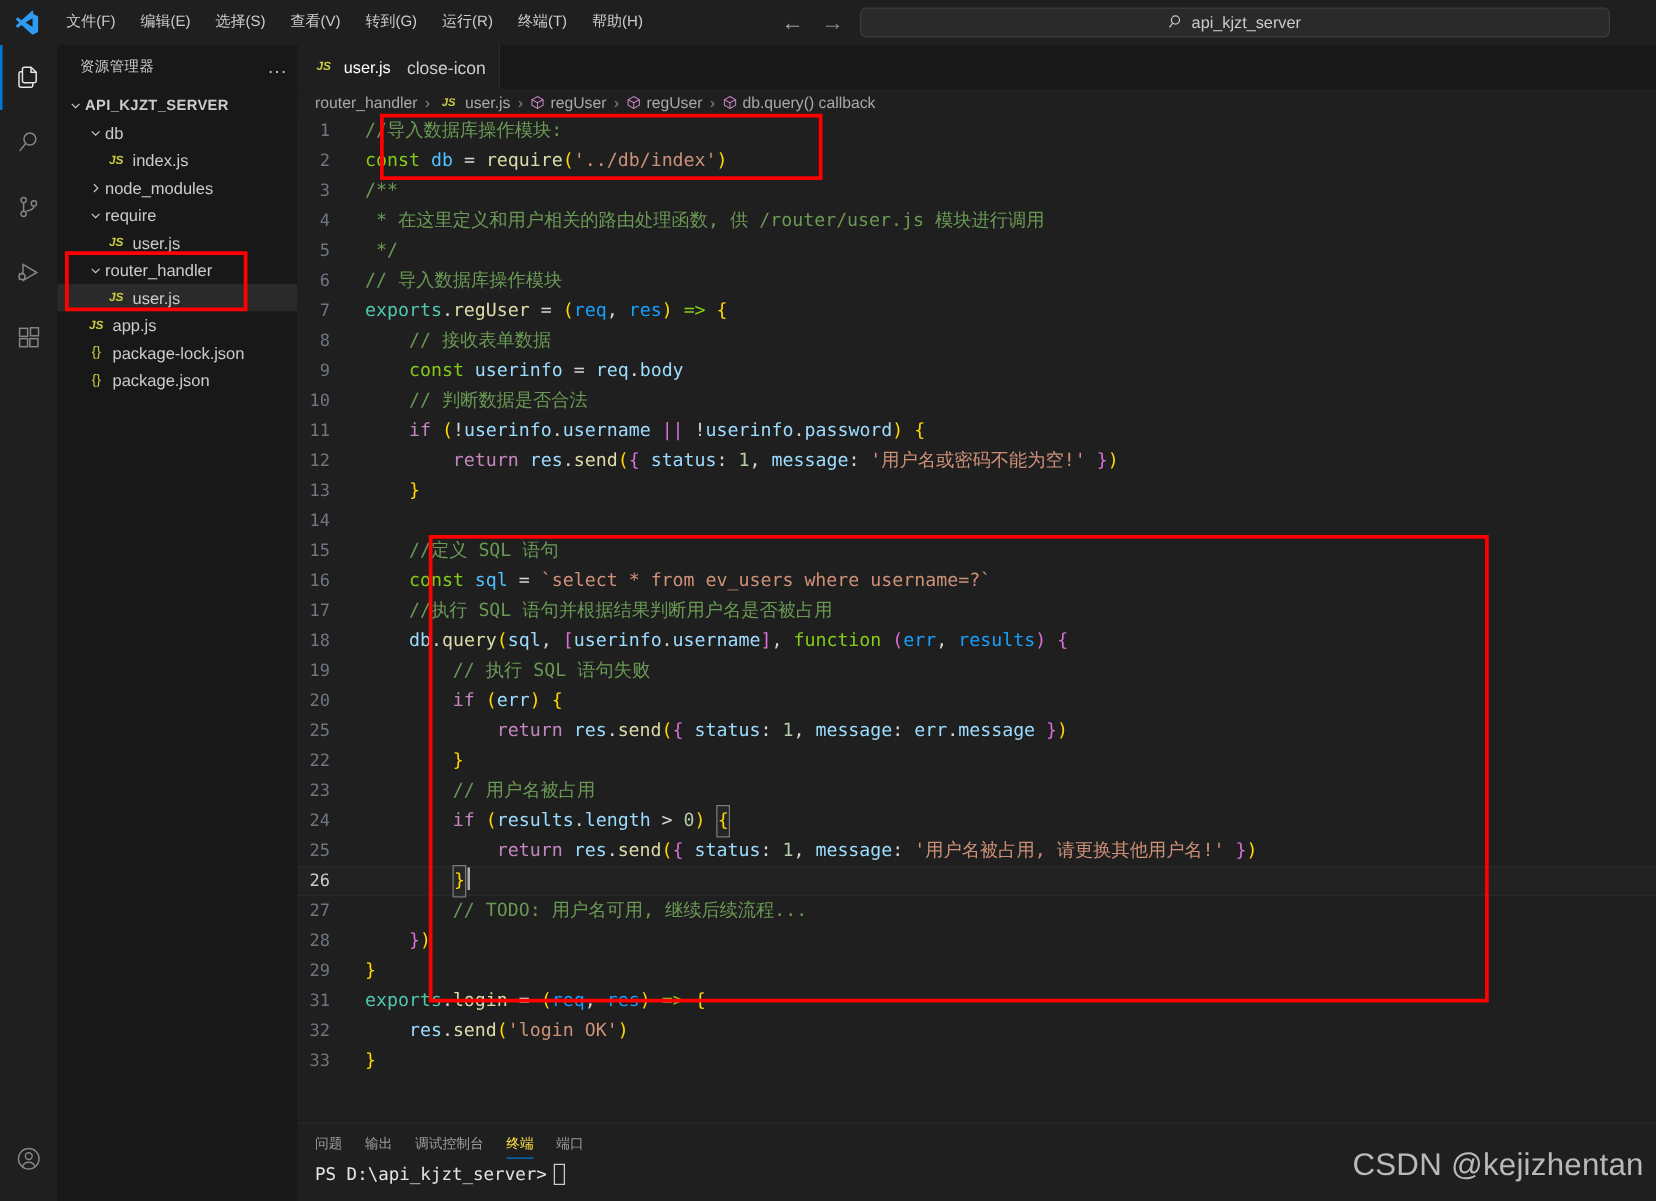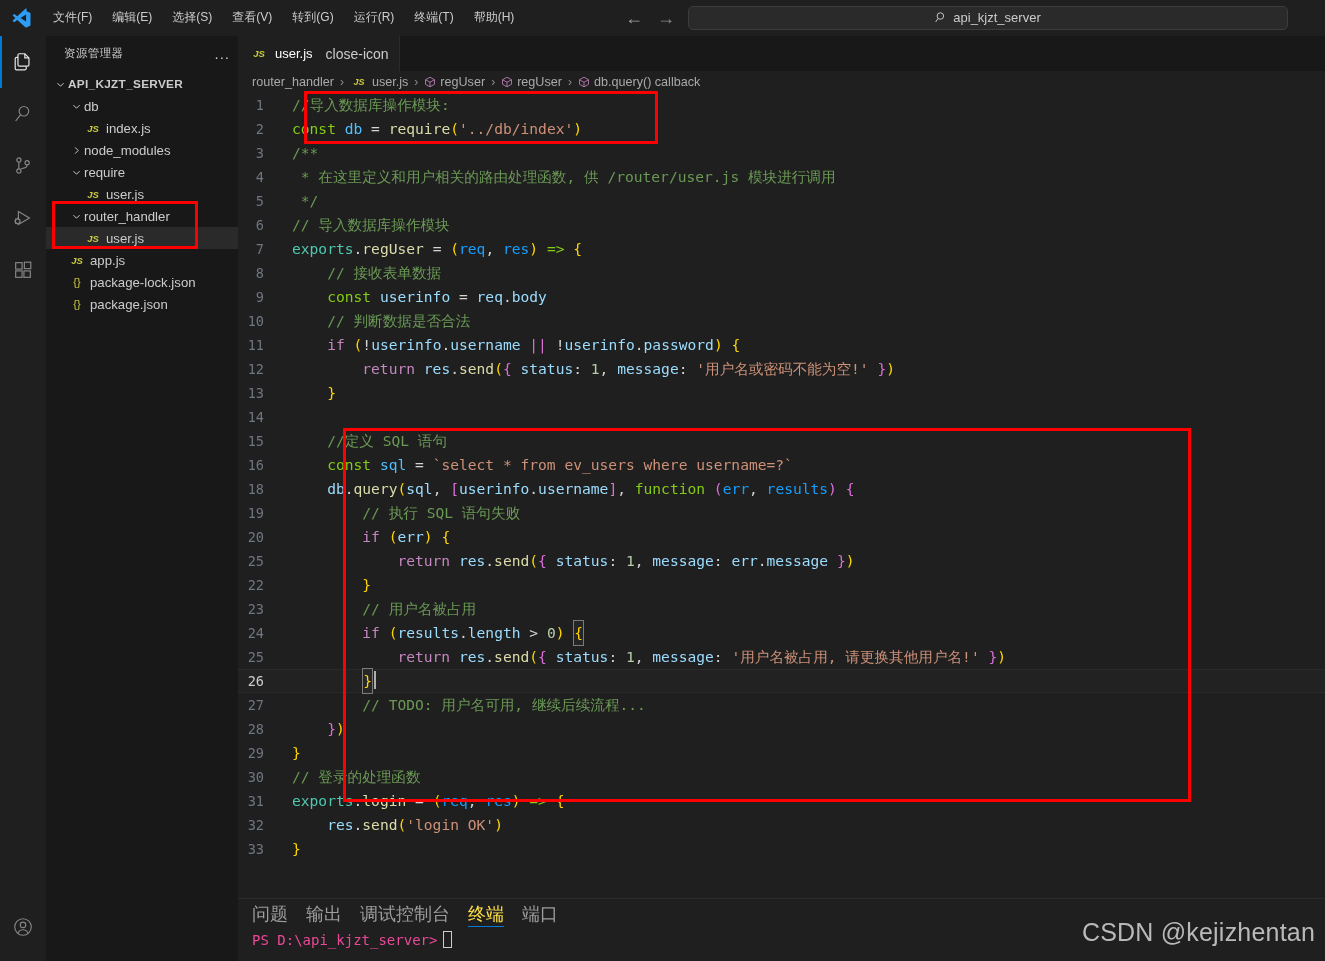--- a/index.html
+++ b/index.html
@@ -121,25 +121,25 @@
   .t-p3  { color:#179fff; }
   .t-pln { color:#d4d4d4; }
   .t-prop{ color:#4fc1ff; }
   .t-cls { color:#4ec9b0; }
   .cursorbox { display:inline-block; border:1px solid #7a7a7a; background:#3a3a3a44; }
   .caret { display:inline-block; width:2px; height:18px; background:#aeafad; vertical-align:-3px; margin-left:1px; }
 
   
   .panel { height:63px; flex:0 0 63px; background:#1f1f1f; border-top:1px solid #2b2b2b; padding-left:14px; }
   .panel-tabs { display:flex; align-items:center; gap:18px; height:30px; }
-  .ptab { font-size:18px; color:#9d9d9d; cursor:pointer; position:relative; height:30px; display:flex; align-items:center; }
+  .ptab { font-size:11px; color:#9d9d9d; cursor:pointer; position:relative; height:30px; display:flex; align-items:center; }
   .ptab.active { color:#fde047; }
   .ptab.active::after { content:""; position:absolute; left:0; right:0; bottom:2px; height:1px; background:#0078d4; }
   .termline {
-    font-family:"DejaVu Sans Mono", monospace; font-size:14px; color:#ec4899;
+    font-family:"DejaVu Sans Mono", monospace; font-size:14px; color:#e5e5e5;
     display:flex; align-items:center; gap:6px; padding-top:2px;
   }
   .termcursor { display:inline-block; width:9px; height:17px; border:1px solid #cccccc; }
 
   
   .annot { position:absolute; border:3px solid #ff0000; pointer-events:none; z-index:50; }
 
   
   .watermark {
     position:absolute; right:10px; bottom:14px; font-size:25px; color:#b9b9b9;
@@ -455,20 +455,24 @@
           <div class="cline">
             <span class="ln">15</span>
             <span class="ctext">    <span class="t-cmt">//定义 SQL 语句</span></span>
           </div>
 
           <div class="cline">
             <span class="ln">16</span>
             <span class="ctext">    <span class="t-kw">const</span> <span class="t-prop">sql</span> <span class="t-op">=</span> <span class="t-str">`select * from ev_users where username=?`</span></span>
           </div>
 
+          <div class="cline">
+            <span class="ln">17</span>
+            <span class="ctext">    <span class="t-cmt">//执行 SQL 语句并根据结果判断用户名是否被占用</span></span>
+          </div>
 
           <div class="cline">
             <span class="ln">18</span>
             <span class="ctext">    <span class="t-var">db</span><span class="t-pln">.</span><span class="t-fn">query</span><span class="t-pl">(</span><span class="t-var">sql</span><span class="t-pln">, </span><span class="t-p2">[</span><span class="t-var">userinfo</span><span class="t-pln">.</span><span class="t-var">username</span><span class="t-p2">]</span><span class="t-pln">, </span><span class="t-kw">function</span> <span class="t-p2">(</span><span class="t-p3">err</span><span class="t-pln">, </span><span class="t-p3">results</span><span class="t-p2">)</span> <span class="t-p2">{</span></span>
           </div>
 
           <div class="cline">
             <span class="ln">19</span>
             <span class="ctext">        <span class="t-cmt">// 执行 SQL 语句失败</span></span>
           </div>
@@ -516,24 +520,20 @@
           <div class="cline">
             <span class="ln">28</span>
             <span class="ctext">    <span class="t-p2">}</span><span class="t-pl">)</span></span>
           </div>
 
           <div class="cline">
             <span class="ln">29</span>
             <span class="ctext"><span class="t-pl">}</span></span>
           </div>
 
-          <div class="cline">
-            <span class="ln">30</span>
-            <span class="ctext"><span class="t-cmt">// 登录的处理函数</span></span>
-          </div>
 
           <div class="cline">
             <span class="ln">31</span>
             <span class="ctext"><span class="t-cls">exports</span><span class="t-pln">.</span><span class="t-fn">login</span> <span class="t-op">=</span> <span class="t-pl">(</span><span class="t-p3">req</span><span class="t-pln">, </span><span class="t-p3">res</span><span class="t-pl">)</span> <span class="t-kw">=&gt;</span> <span class="t-pl">{</span></span>
           </div>
 
           <div class="cline">
             <span class="ln">32</span>
             <span class="ctext">    <span class="t-var">res</span><span class="t-pln">.</span><span class="t-fn">send</span><span class="t-pl">(</span><span class="t-str">'login OK'</span><span class="t-pl">)</span></span>
           </div>

